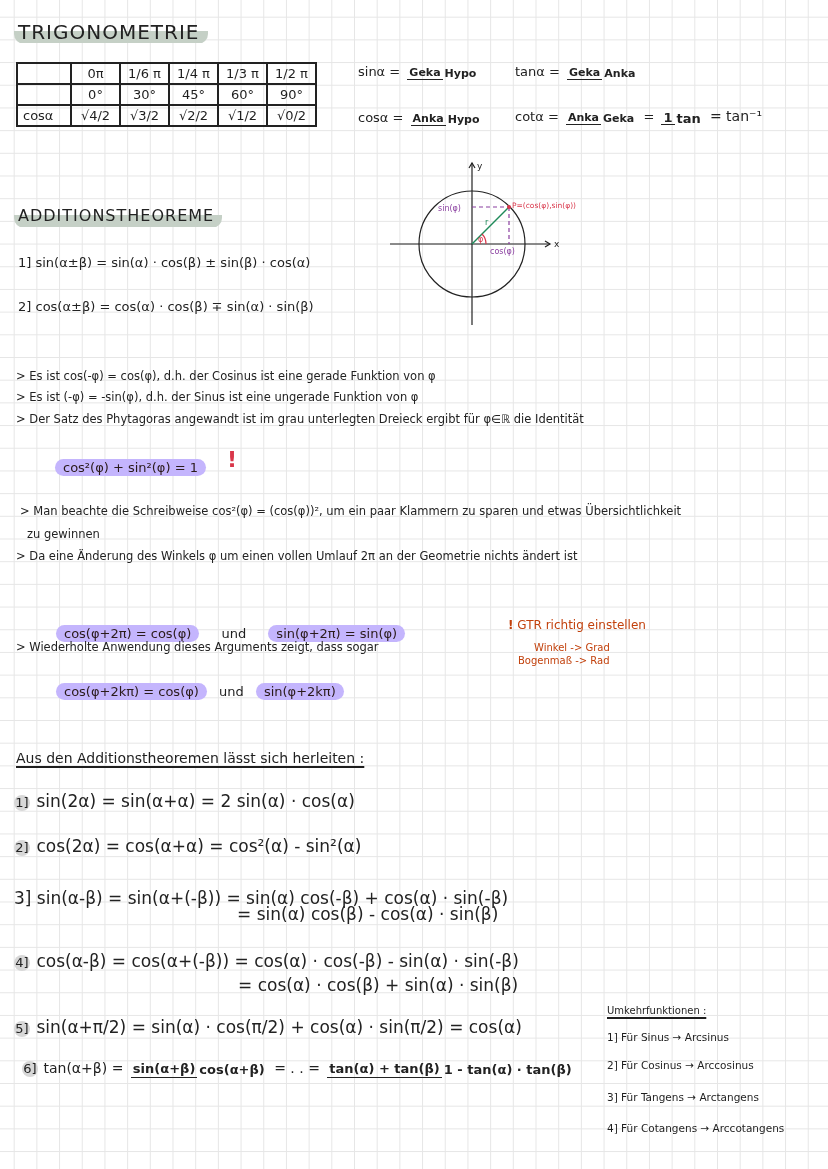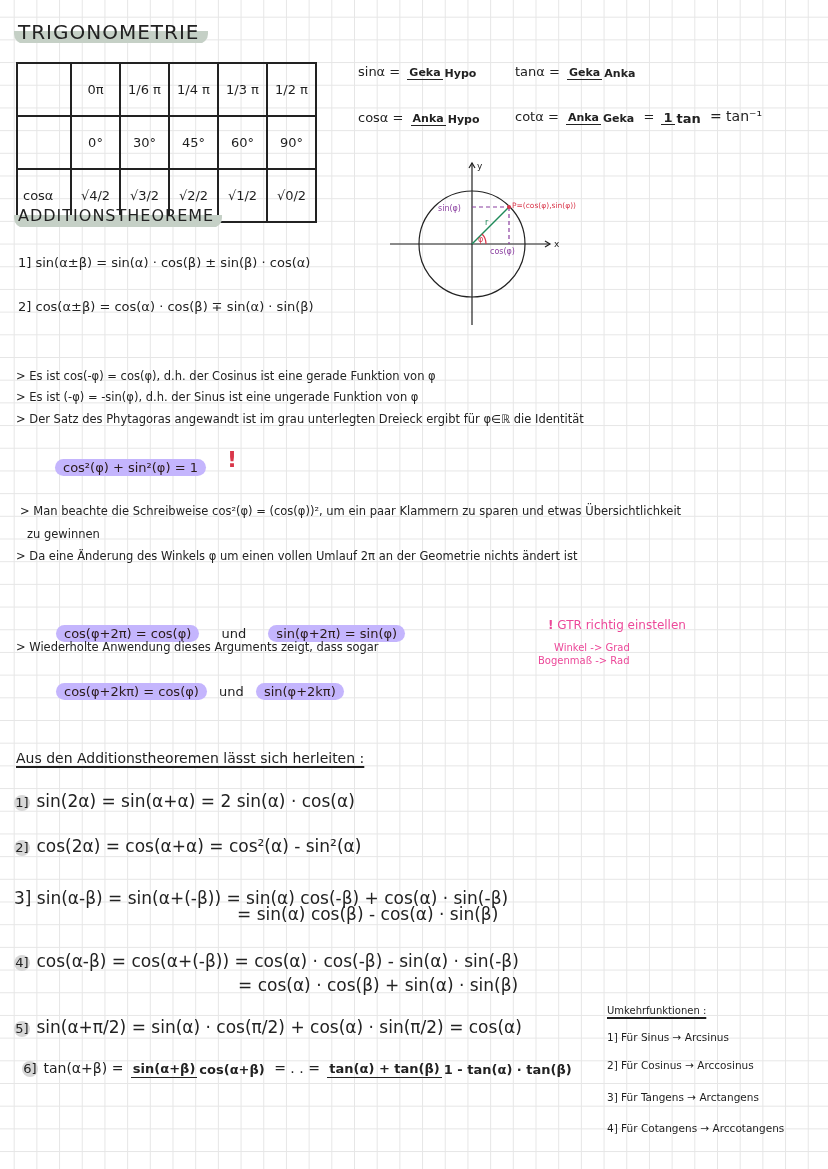--- a/index.html
+++ b/index.html
@@ -19,28 +19,28 @@
     font-family:"DejaVu Sans", sans-serif; font-size:20px; letter-spacing:1px;
     color:#222; padding:0 8px 0 4px; line-height:24px;
     background:linear-gradient(to bottom, transparent 45%, #c5d0c6 45%, #c5d0c6 95%, transparent 95%);
     border-radius:10px;
   }
   .hw { font-size:13px; color:#222; }
   .hw-sm { font-size:11.5px; color:#222; }
   .eq { font-size:14px; color:#222;margin-left:8px; }
   .eq-lg { font-size:17px; color:#222; }
   table.tt { border-collapse:collapse; font-size:13px; }
-  table.tt td { border:2px solid #222; height:19px; padding:16px 5px; text-align:center; }
+  table.tt td { border:2px solid #222; height:19px; padding:0 5px; text-align:center; }
   table.tt td.rl { text-align:left; width:42px; }
   table.tt td.c { width:37px; }
   .frac { display:inline-flex; flex-direction:row; align-items:flex-end; vertical-align:middle; font-size:11px; line-height:13px; margin:0 3px;font-weight:bold; }
   .frac .num { border-bottom:1.5px solid #222; padding:0 2px; }
   .frac .den { padding:0 2px; }
   .pill { background:#c4b5fd; border-radius:10px; padding:1px 8px; font-size:13px; color:#2a1a1a; }
-  .green { color:#ec4899;margin-left:20px; }
+  .green { color:#c2410c; }
   .red { color:#d9364a; }
   .num-badge { display:inline-block; background:#d7d7d7; border-radius:50%; width:16px; height:16px; text-align:center; line-height:16px; font-size:13px; margin-right:1px; }
   .underline { text-decoration:underline; text-decoration-thickness:1.5px; text-underline-offset:3px; }
 </style>
 </head>
 <body>
 
 <div class="abs hdr" style="left:14px;top:20px;">TRIGONOMETRIE</div>
 
 <table class="tt abs" style="left:16px;top:62px;">

